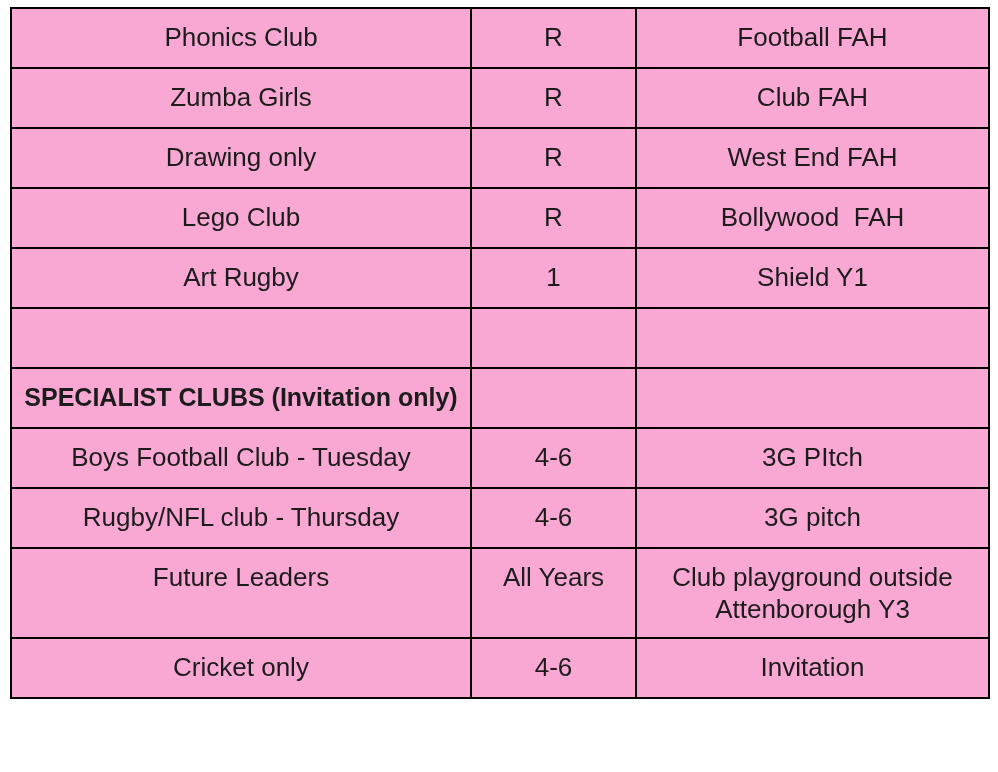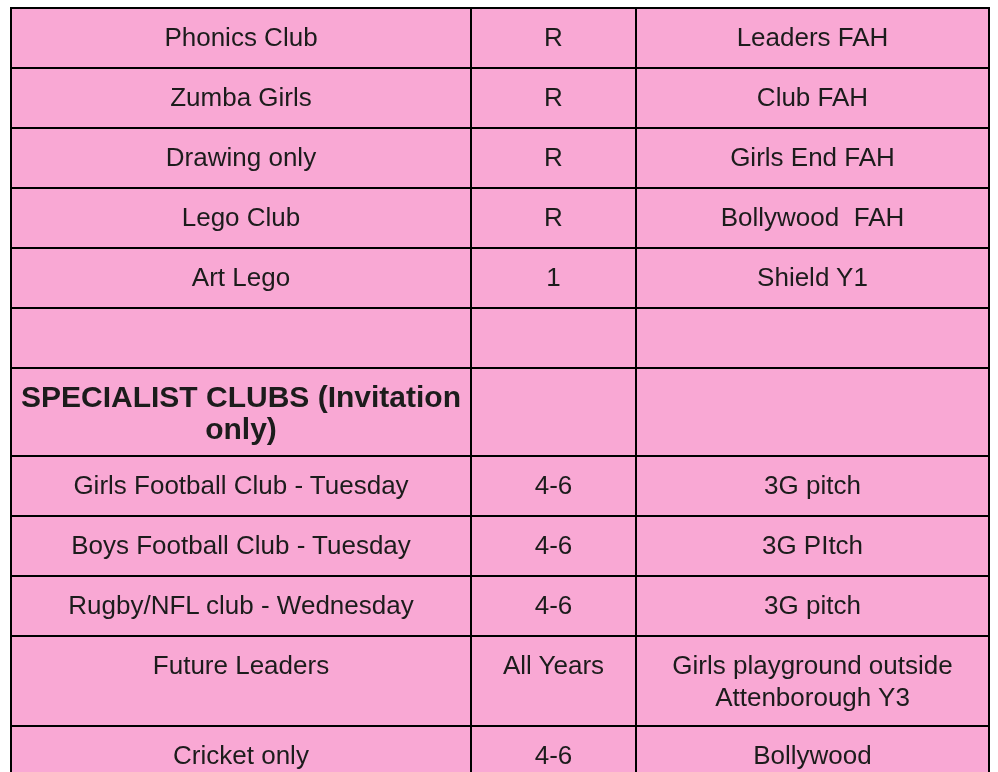--- a/index.html
+++ b/index.html
@@ -39,91 +39,86 @@
     line-height: 32px;
     color: #1c1c1c;
     white-space: pre-wrap;
     overflow: hidden;
   }
   tr.row-normal { height: 60px; }
   tr.row-tall { height: 90px; padding-left: 26px; }
 
   tr.row-section td.cell-club {
     font-weight: bold;
-    font-size: 30px;
+    font-size: 25px;
     padding-left: 2px;
     padding-right: 2px;
   }
 </style>
 </head>
 <body>
 
 <div class="page">
   <table class="clubs-table">
     <colgroup>
       <col class="c-club">
       <col class="c-years">
       <col class="c-location">
     </colgroup>
     <tbody>
       <tr class="row-normal">
         <td class="cell-club">Phonics Club</td>
         <td class="cell-years">R</td>
-        <td class="cell-location">Leaders FAH</td>
+        <td class="cell-location">Football FAH</td>
       </tr>
       <tr class="row-normal">
         <td class="cell-club">Zumba Girls</td>
         <td class="cell-years">R</td>
         <td class="cell-location">Club FAH</td>
       </tr>
       <tr class="row-normal">
         <td class="cell-club">Drawing only</td>
         <td class="cell-years">R</td>
-        <td class="cell-location">Girls End FAH</td>
+        <td class="cell-location">West End FAH</td>
       </tr>
       <tr class="row-normal">
         <td class="cell-club">Lego Club</td>
         <td class="cell-years">R</td>
         <td class="cell-location">Bollywood  FAH</td>
       </tr>
       <tr class="row-normal">
-        <td class="cell-club">Art Lego</td>
+        <td class="cell-club">Art Rugby</td>
         <td class="cell-years">1</td>
         <td class="cell-location">Shield Y1</td>
       </tr>
       <tr class="row-normal">
         <td class="cell-club"></td>
         <td class="cell-years"></td>
         <td class="cell-location"></td>
       </tr>
       <tr class="row-normal row-section">
         <td class="cell-club">SPECIALIST CLUBS (Invitation only)</td>
         <td class="cell-years"></td>
         <td class="cell-location"></td>
       </tr>
       <tr class="row-normal">
-        <td class="cell-club">Girls Football Club - Tuesday</td>
-        <td class="cell-years">4-6</td>
-        <td class="cell-location">3G pitch</td>
-      </tr>
-      <tr class="row-normal">
         <td class="cell-club">Boys Football Club - Tuesday</td>
         <td class="cell-years">4-6</td>
         <td class="cell-location">3G PItch</td>
       </tr>
       <tr class="row-normal">
-        <td class="cell-club">Rugby/NFL club - Wednesday</td>
+        <td class="cell-club">Rugby/NFL club - Thursday</td>
         <td class="cell-years">4-6</td>
         <td class="cell-location">3G pitch</td>
       </tr>
       <tr class="row-tall">
         <td class="cell-club">Future Leaders</td>
         <td class="cell-years">All Years</td>
-        <td class="cell-location">Girls playground outside Attenborough Y3</td>
+        <td class="cell-location">Club playground outside Attenborough Y3</td>
       </tr>
       <tr class="row-normal">
         <td class="cell-club">Cricket only</td>
         <td class="cell-years">4-6</td>
-        <td class="cell-location">Bollywood</td>
+        <td class="cell-location">Invitation</td>
       </tr>
     </tbody>
   </table>
 </div>
 
 </body></html>

